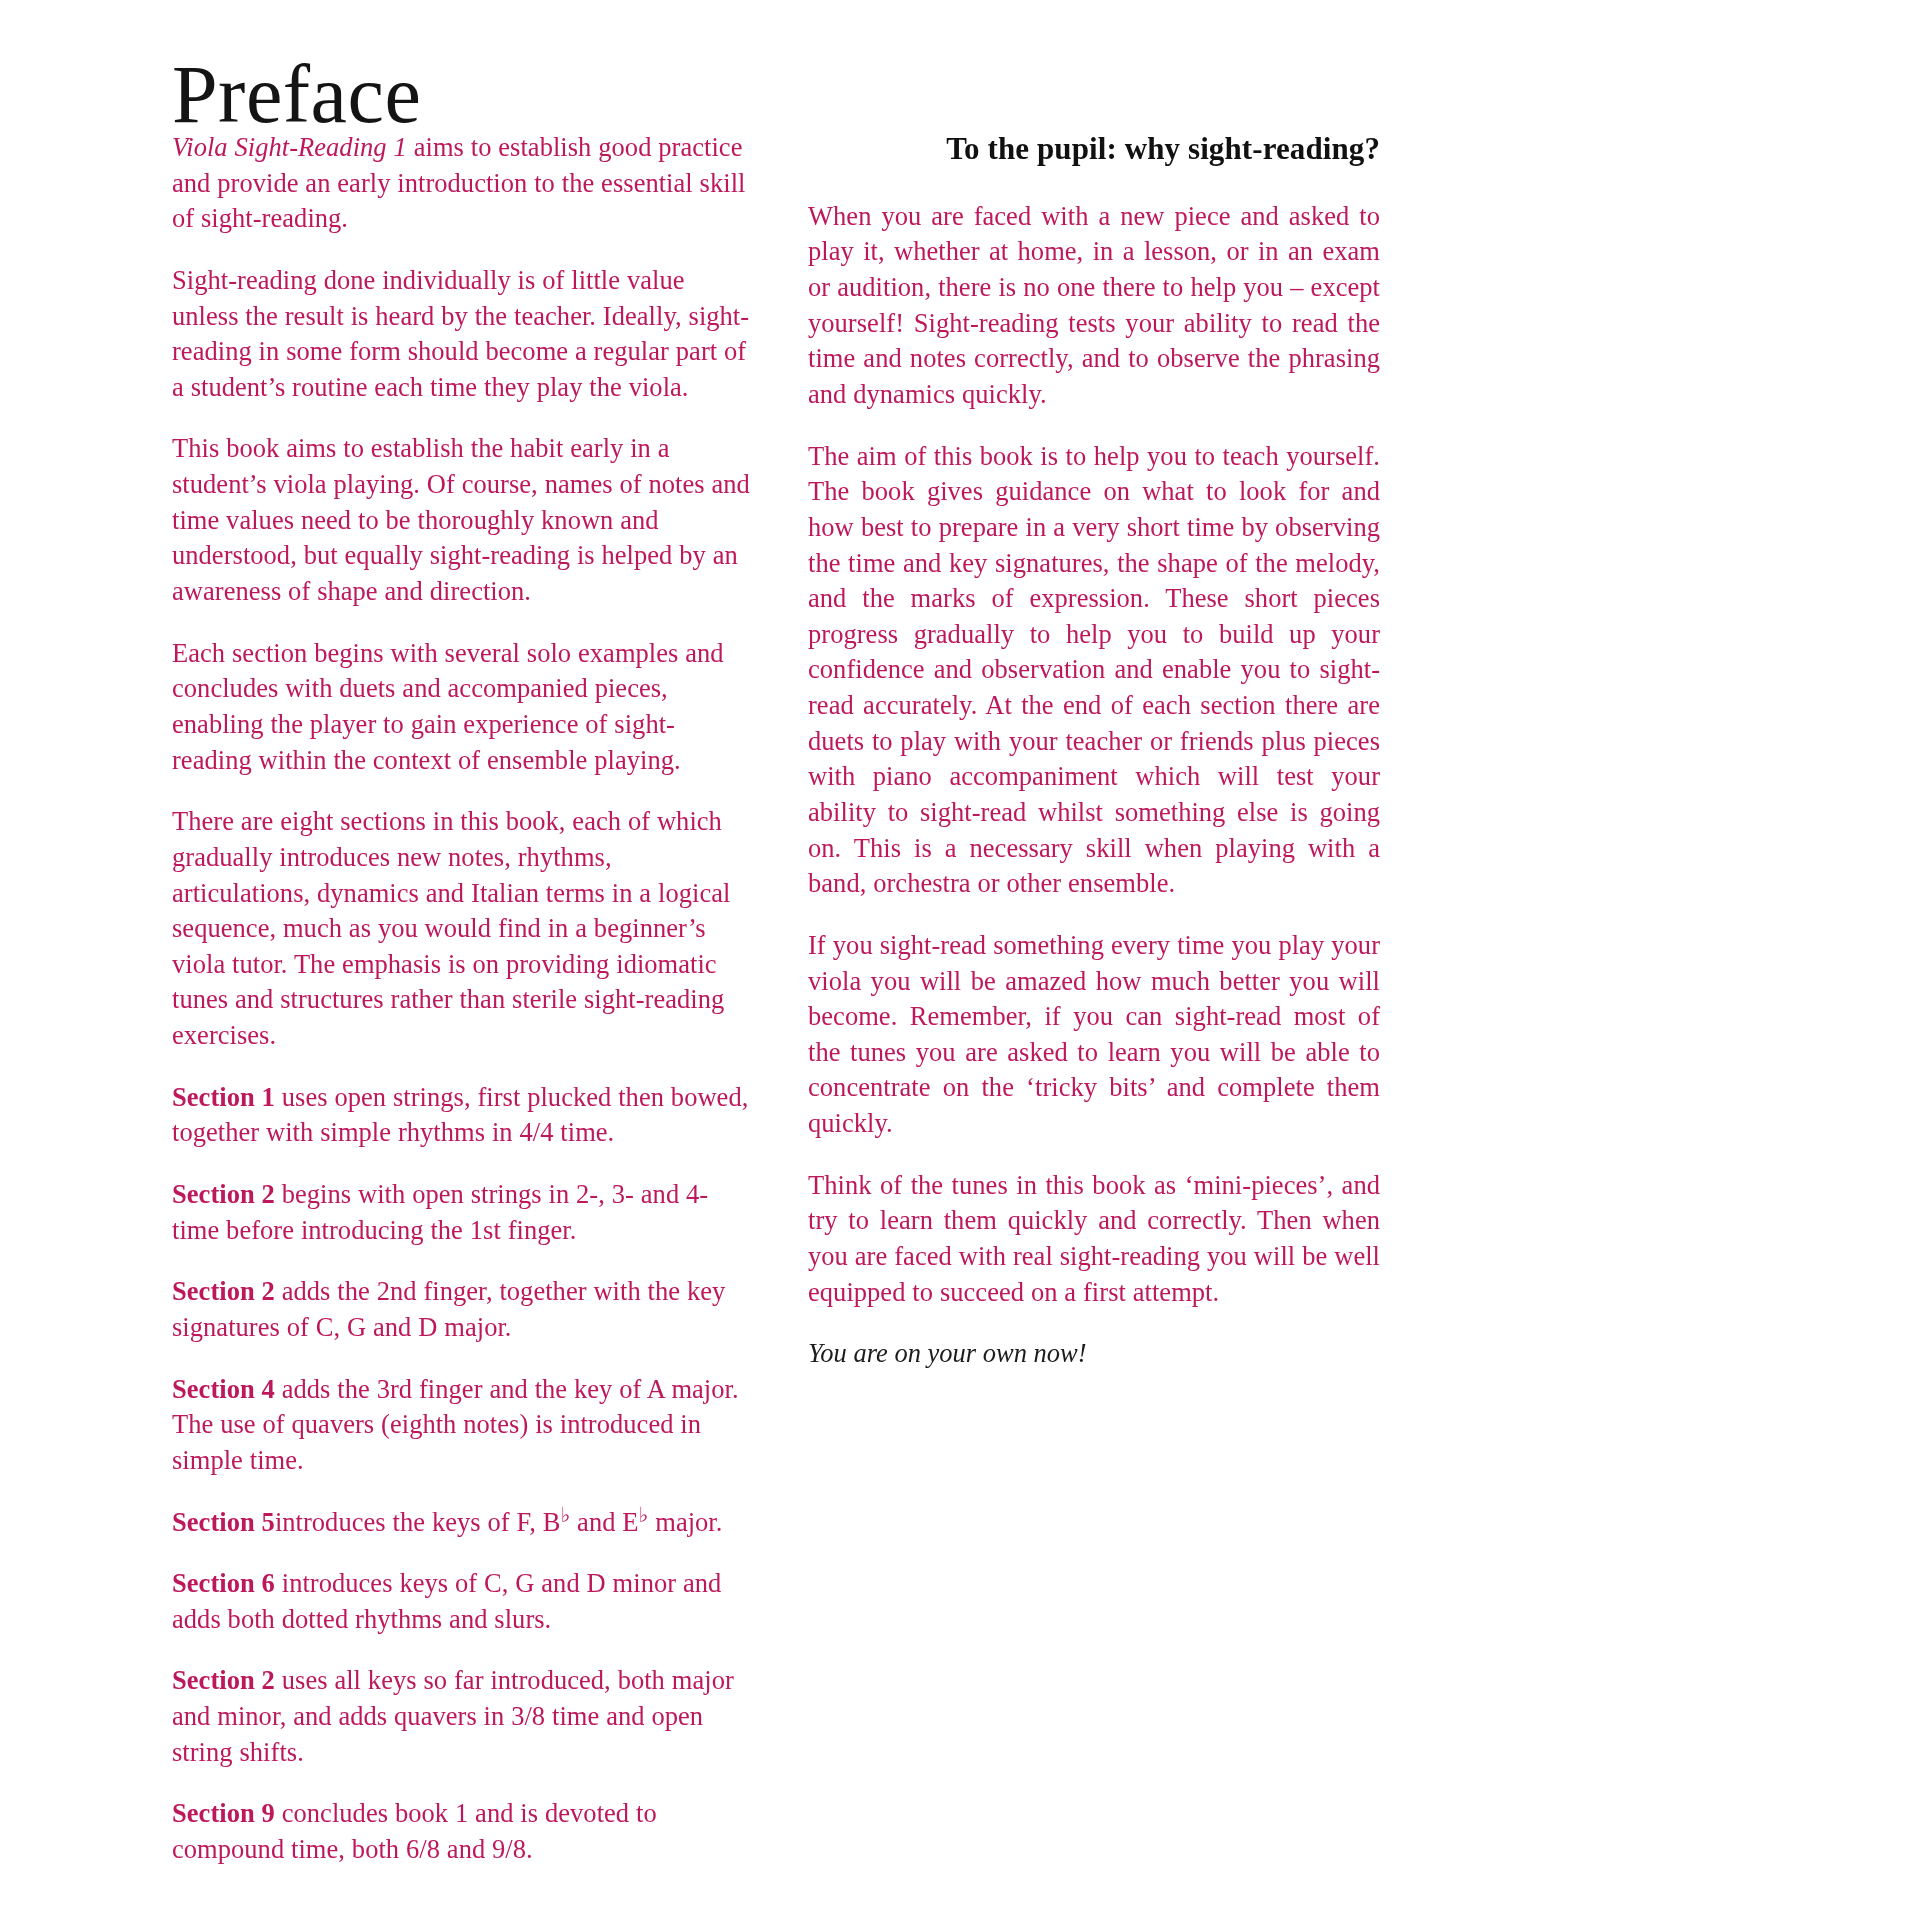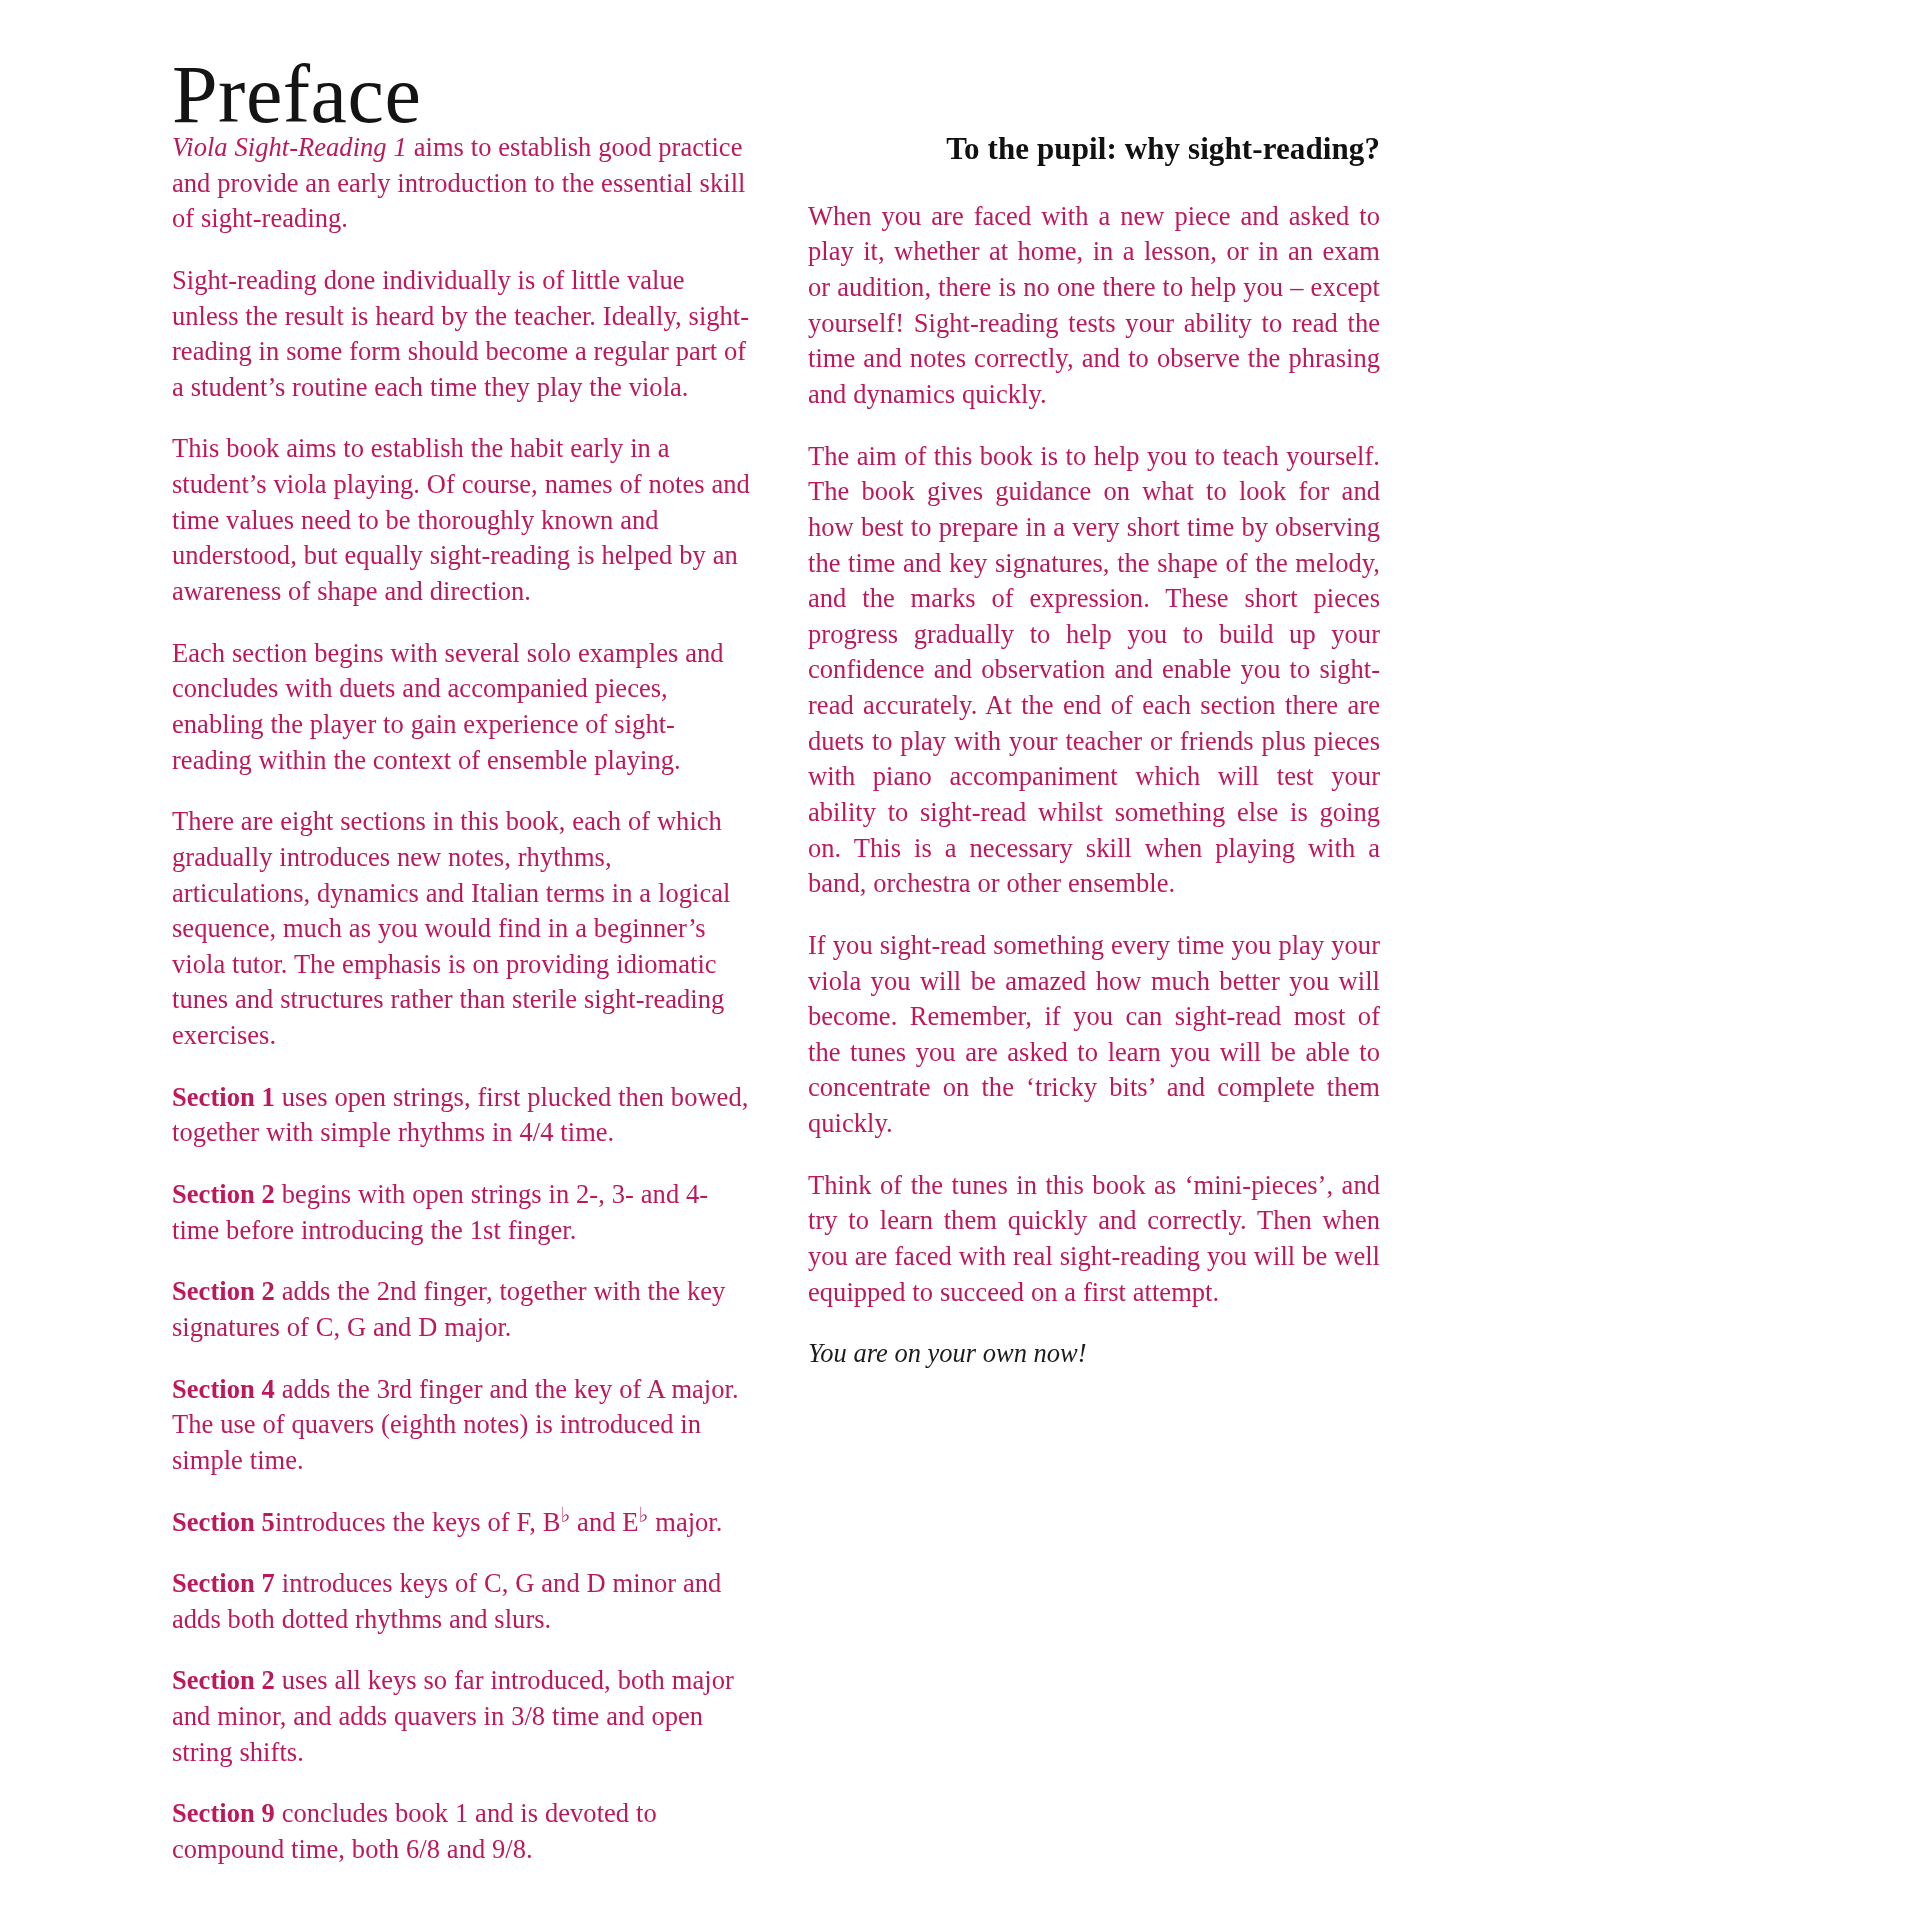--- a/index.html
+++ b/index.html
@@ -132,21 +132,21 @@
         <p class="para sec-para"><span class="sec-label">Section 1</span><span> uses open strings, first plucked then bowed, together with simple rhythms in 4/4 time.</span></p>
 
         <p class="para sec-para"><span class="sec-label">Section 2</span><span> begins with open strings in 2-, 3- and 4-time before introducing the 1st finger.</span></p>
 
         <p class="para sec-para"><span class="sec-label">Section 2</span><span> adds the 2nd finger, together with the key signatures of C, G and D major.</span></p>
 
         <p class="para sec-para"><span class="sec-label">Section 4</span><span> adds the 3rd finger and the key of A major. The use of quavers (eighth notes) is introduced in simple time.</span></p>
 
         <p class="para sec-para"><span class="sec-label">Section 5</span><span>introduces the keys of F, B</span><sup class="flat">♭</sup><span> and E</span><sup class="flat">♭</sup><span> major.</span></p>
 
-        <p class="para sec-para"><span class="sec-label">Section 7</span><span> introduces keys of C, G and D minor and adds both dotted rhythms and slurs.</span></p>
+        <p class="para sec-para"><span class="sec-label">Section 6</span><span> introduces keys of C, G and D minor and adds both dotted rhythms and slurs.</span></p>
 
         <p class="para sec-para"><span class="sec-label">Section 2</span><span> uses all keys so far introduced, both major and minor, and adds quavers in 3/8 time and open string shifts.</span></p>
 
         <p class="para sec-para"><span class="sec-label">Section 9</span><span> concludes book 1 and is devoted to compound time, both 6/8 and 9/8.</span></p>
 
       </div>
     </div>
 
     <div class="col col-right">
       <div class="col-right-inner">

